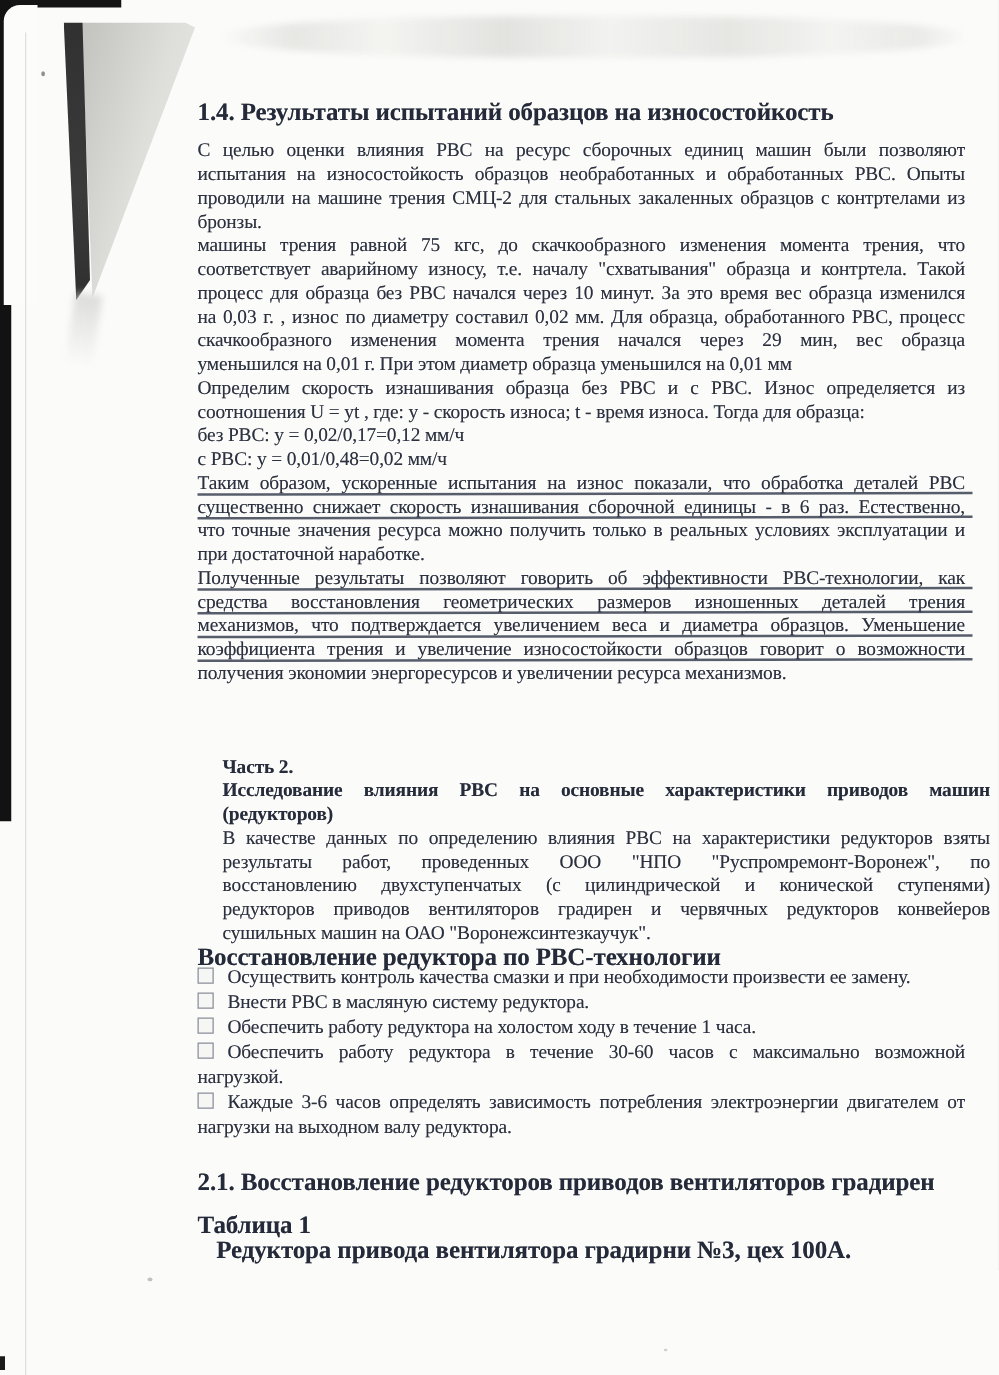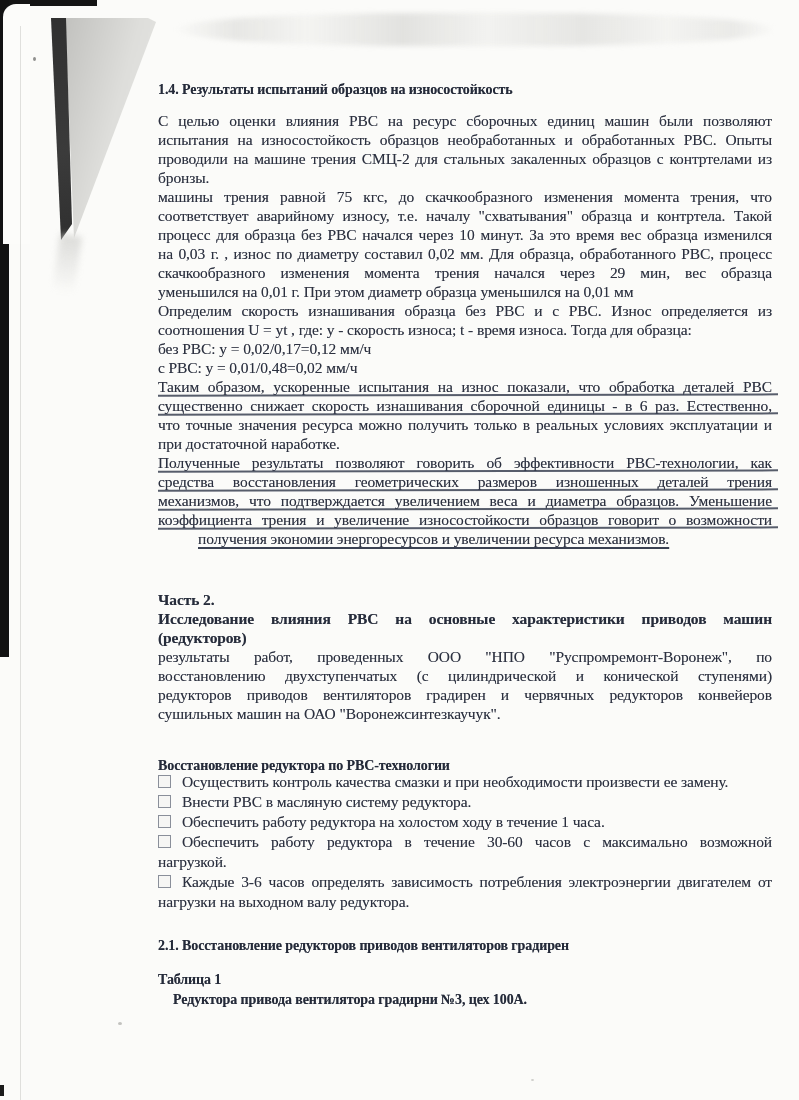--- a/index.html
+++ b/index.html
@@ -39,27 +39,27 @@
   .line{
     position:relative;height:19px;line-height:19px;font-size:15.5px;
     letter-spacing:-.1px;white-space:nowrap;
     text-shadow:0 0 .5px rgba(44,49,64,.45);
   }
   .bullets .line{height:20px;line-height:20px;}
   .just{text-align:justify;text-align-last:justify;}
   .b{font-weight:bold;color:#262c3b;}
   .ul::after{content:"";position:absolute;left:0;right:-6px;bottom:1px;height:1.5px;
     background:#3a4152;opacity:.85;transform:rotate(-.12deg);}
-  .ult{text-decoration:underline;text-decoration-thickness:1.5px;text-underline-offset:3px;text-decoration-color:#3a4152;margin-left:40px;}
+  .ult{text-decoration-thickness:1.5px;text-underline-offset:3px;text-decoration-color:#3a4152;}
   .heading{position:absolute;left:158px;width:614px;height:20px;line-height:20px;
-    font-size:14px;font-weight:bold;color:#242a39;letter-spacing:-.1px;white-space:nowrap;
+    font-size:20px;font-weight:bold;color:#242a39;letter-spacing:-.1px;white-space:nowrap;
     text-shadow:0 0 .5px rgba(36,42,57,.5);}
   #h14{top:80px;}
   #body-block{top:111px;}
-  #part2-block{top:590px;}
+  #part2-block{top:604px;margin-left:20px;}
   #restore-h{top:756px;}
   #bullets-block{top:772px;}
   #h21{top:936px;}
   #t-label{top:970px;}
   #t-caption{top:990px;margin-left:15px;}
   .cbx{display:inline-block;width:11px;height:11px;border:1.2px solid #8a8f9a;
     background:#f6f6f4;margin-right:11px;vertical-align:-1px;}
 </style>
 </head>
 <body>
@@ -104,20 +104,21 @@
       <div class="line just ul">средства восстановления геометрических размеров изношенных деталей трения</div>
       <div class="line just ul">механизмов, что подтверждается увеличением веса и диаметра образцов. Уменьшение</div>
       <div class="line just ul">коэффициента трения и увеличение износостойкости образцов говорит о возможности</div>
       <div class="line ult">получения экономии энергоресурсов и увеличении ресурса механизмов.</div>
     </div>
 
   <div class="col" id="part2-block">
       <div class="line b">Часть 2.</div>
       <div class="line just b">Исследование влияния РВС на основные характеристики приводов машин</div>
       <div class="line b">(редукторов)</div>
+      <div class="line just">В качестве данных по определению влияния РВС на характеристики редукторов взяты</div>
       <div class="line just">результаты работ, проведенных ООО "НПО "Руспромремонт-Воронеж", по</div>
       <div class="line just">восстановлению двухступенчатых (с цилиндрической и конической ступенями)</div>
       <div class="line just">редукторов приводов вентиляторов градирен и червячных редукторов конвейеров</div>
       <div class="line">сушильных машин на ОАО "Воронежсинтезкаучук".</div>
     </div>
 
   <div class="heading" id="restore-h">Восстановление редуктора по РВС-технологии</div>
 
   <div class="col bullets" id="bullets-block">
       <div class="line"><span class="cbx"></span>Осуществить контроль качества смазки и при необходимости произвести ее замену.</div>

